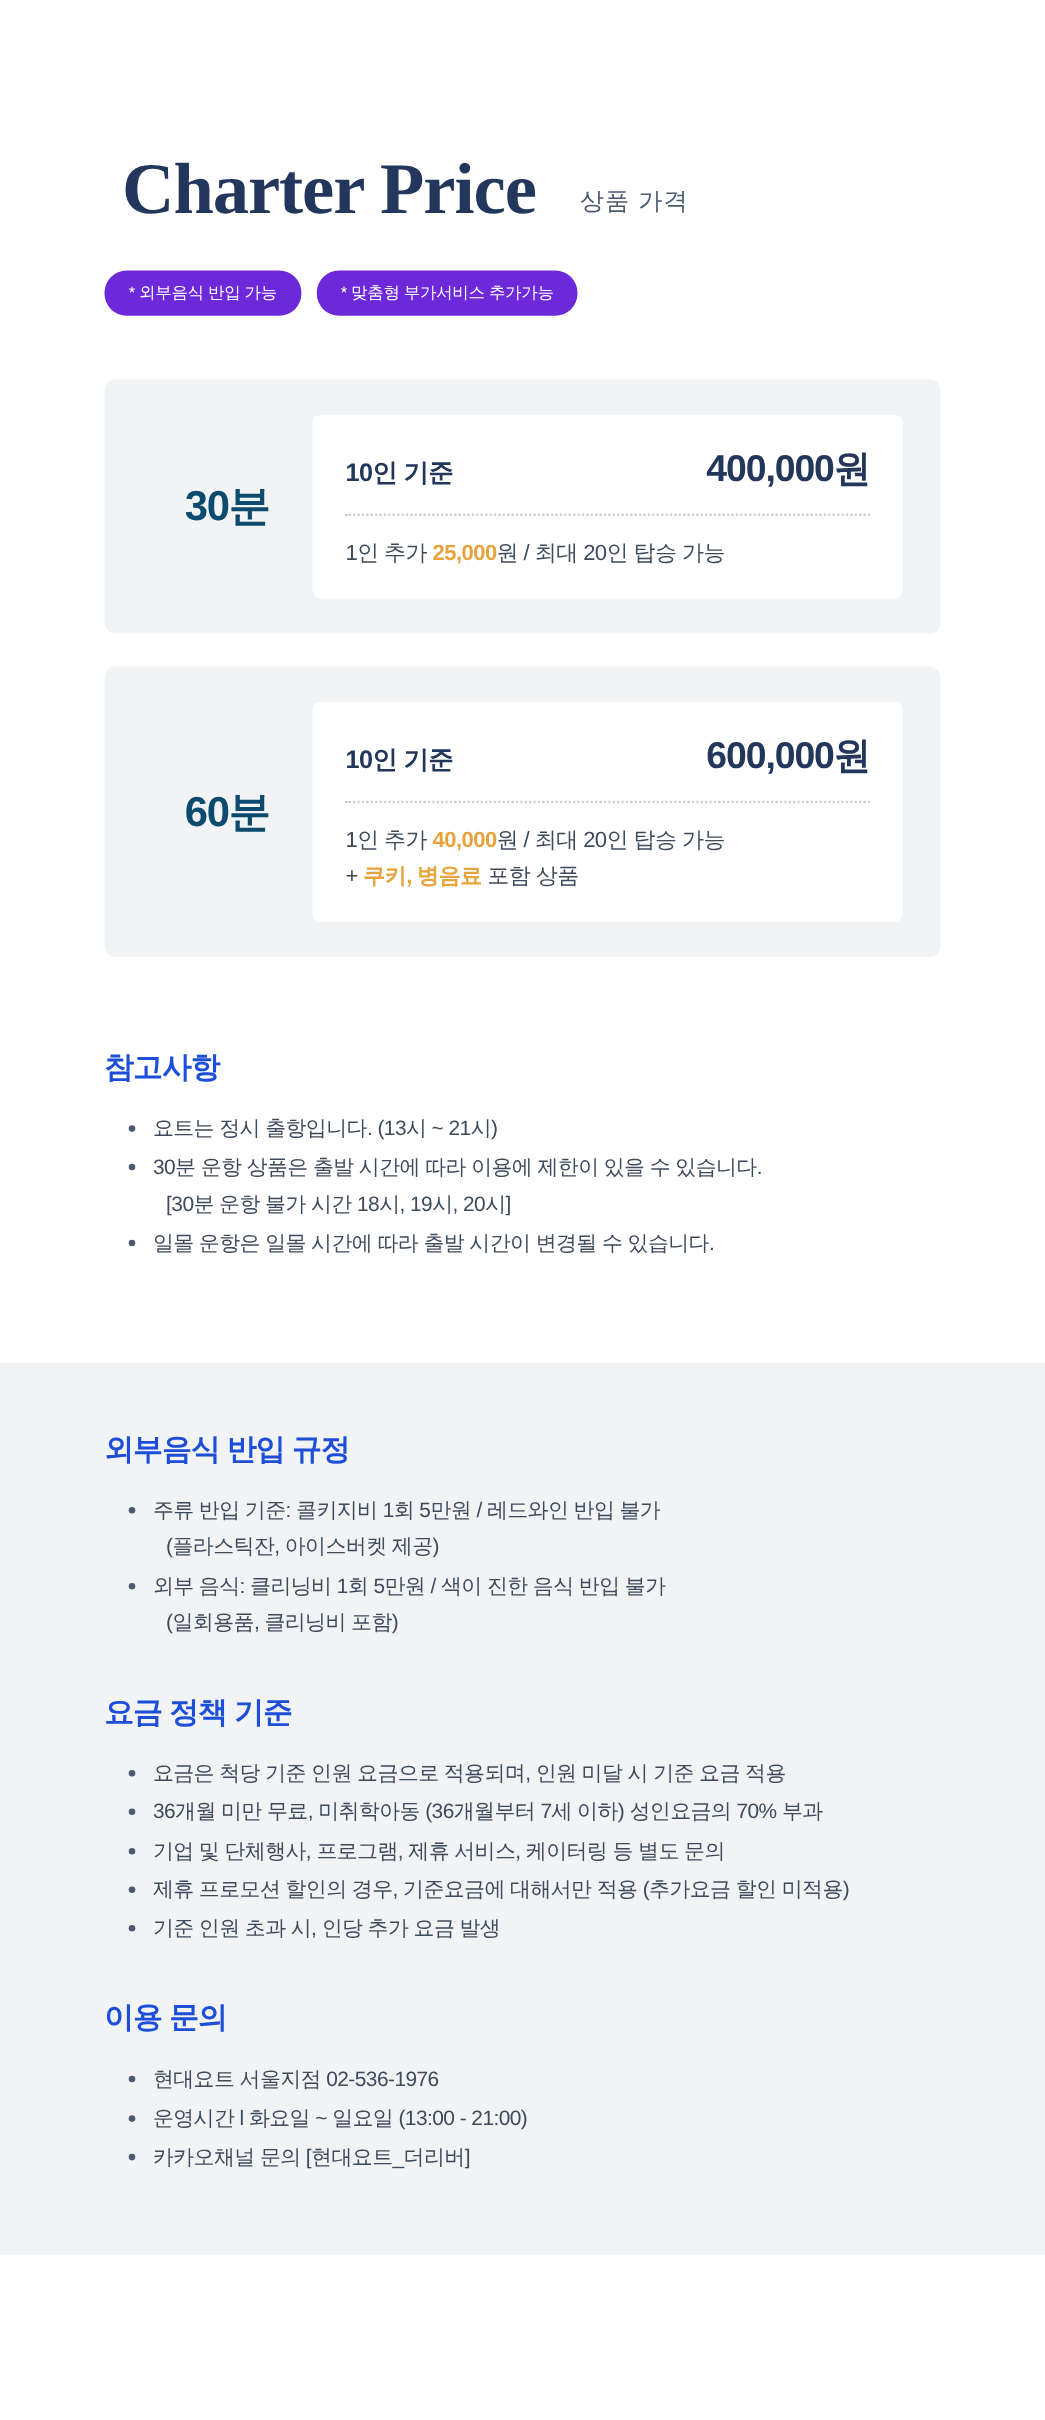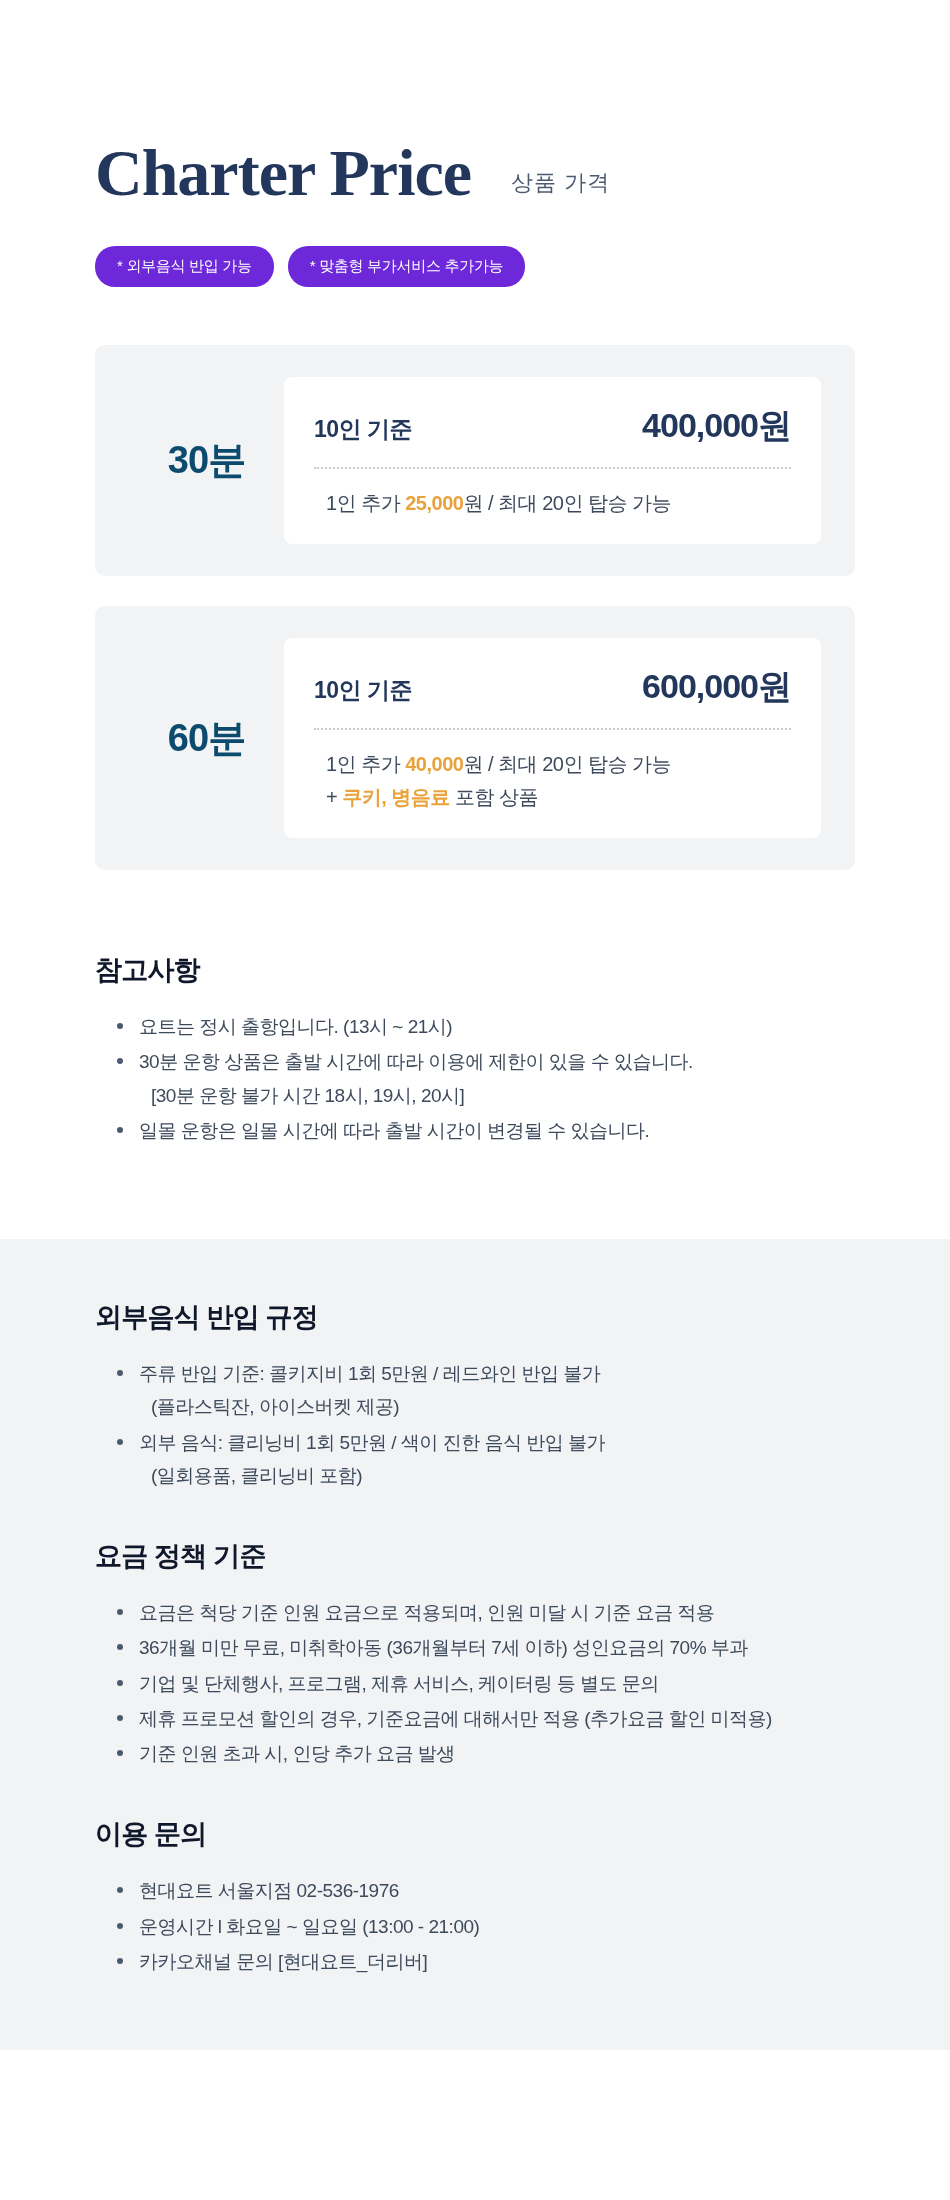--- a/index.html
+++ b/index.html
@@ -17,20 +17,21 @@
   }
 
   
   .header {
     padding: 140px 95px 0 95px;
   }
   .title-row {
     display: flex;
     align-items: flex-end;
     gap: 40px;
+    margin-left: 16px;
   }
   .title-main {
     font-family: "Liberation Serif", serif;
     font-weight: bold;
     font-size: 66px;
     letter-spacing: -1px;
     color: #23375c;
     line-height: 1;
   }
   .title-sub {
@@ -104,33 +105,32 @@
   }
   .dashed {
     border-top: 2px dotted #c9ccd2;
     margin-bottom: 18px;
   }
   .note-line {
     font-size: 20px;
     color: #3d4a5c;
     letter-spacing: -0.5px;
     line-height: 1.65;
-    margin-left: 12px;
   }
   .note-line .hl { color: #e8a33d; font-weight: bold; }
   .note-line .plus { color: #3d4a5c; }
 
   
   .section {
     padding: 0 95px;
   }
   .section h2 {
     font-size: 27px;
     font-weight: bold;
-    color: #0f172a;
+    color: #1d4ed8;
     letter-spacing: -0.8px;
     margin-bottom: 22px;
   }
   ul.bullets {
     list-style: none;
     padding-left: 22px;
   }
   ul.bullets > li {
     position: relative;
     font-size: 19px;

